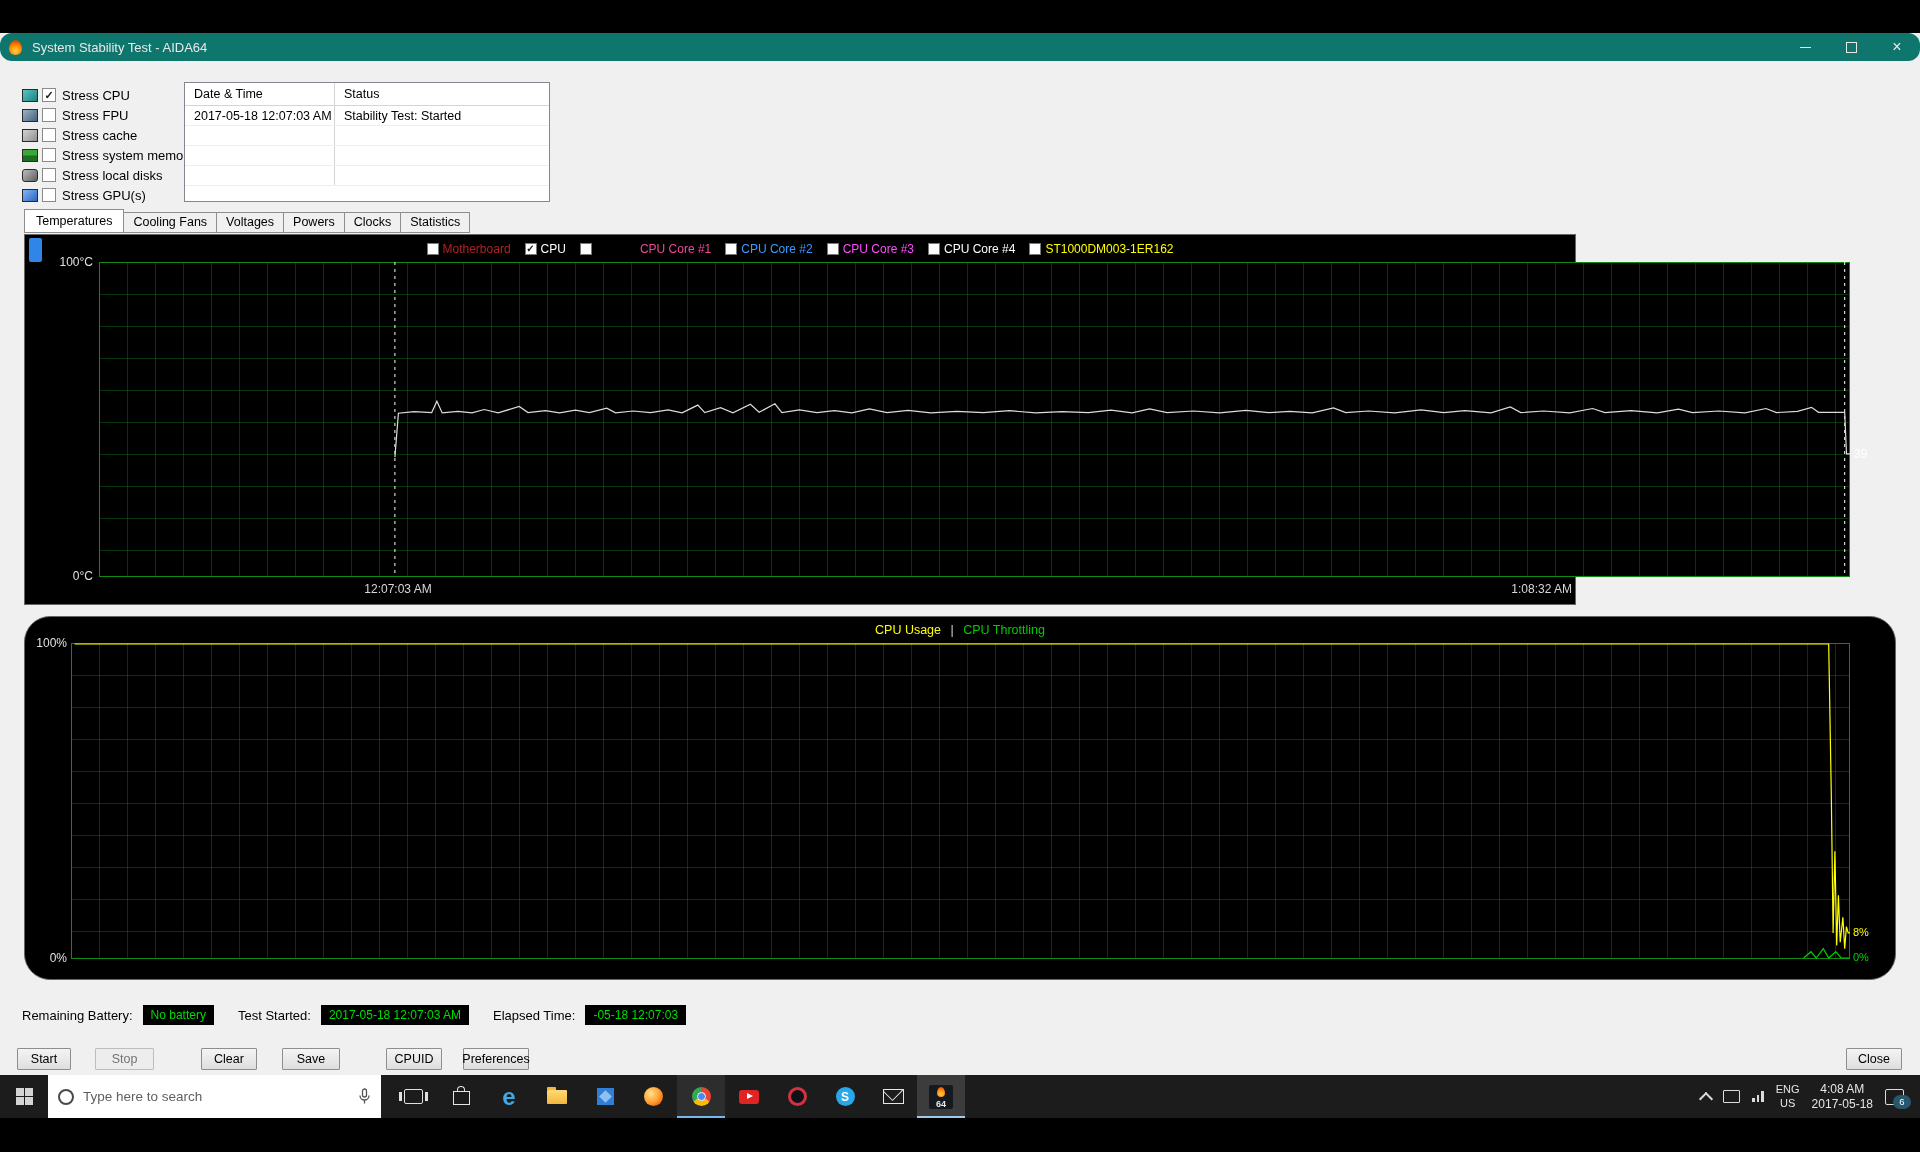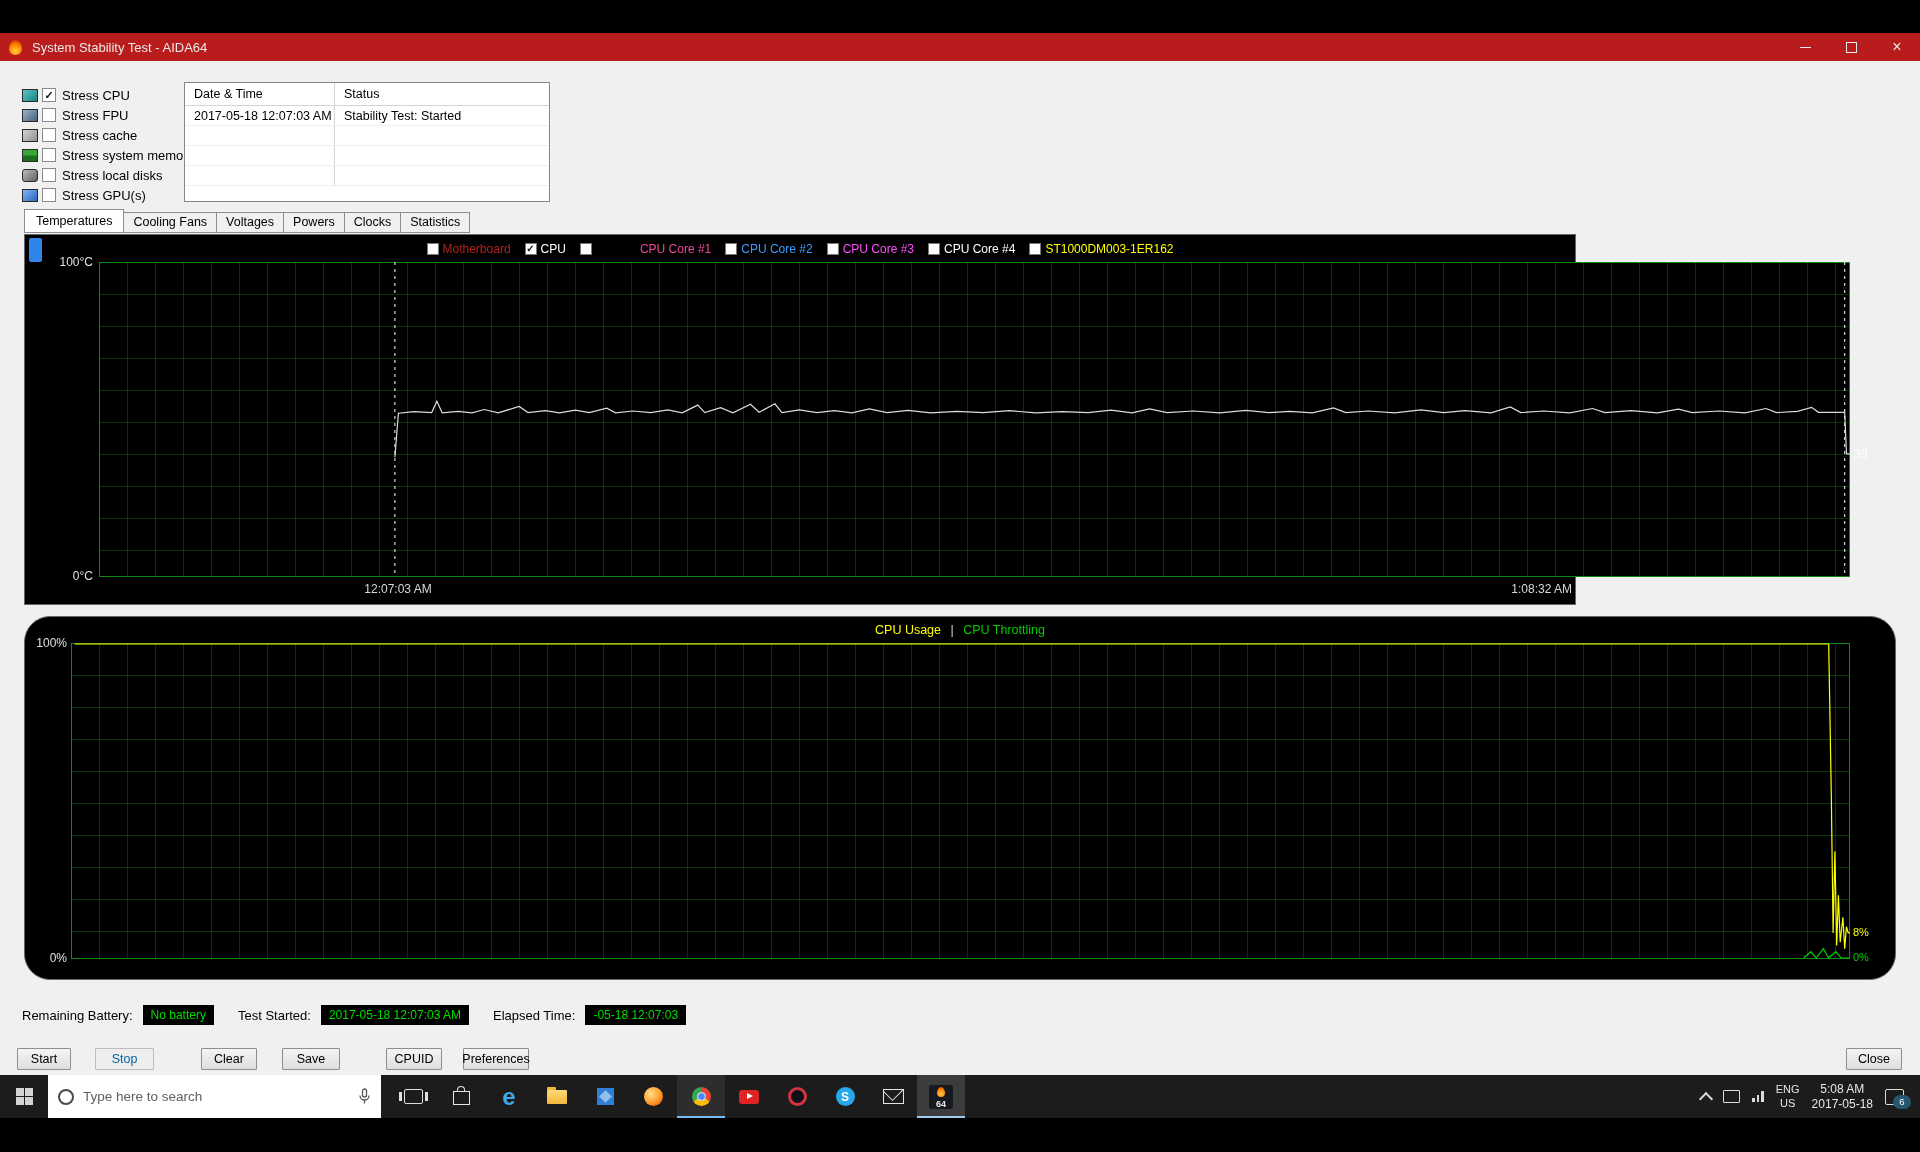--- a/index.html
+++ b/index.html
@@ -1,21 +1,21 @@
 <!DOCTYPE html>
 <html><head>
 <meta charset="utf-8">
 <style>
   html,body{margin:0;padding:0;background:#000;}
   .screen{position:relative;width:1920px;height:1152px;background:#000;overflow:hidden;
           font-family:"Liberation Sans",sans-serif;-webkit-font-smoothing:antialiased;}
 
   
   .window{position:absolute;left:0;top:33px;width:1920px;height:1042px;background:#f0f0f0;}
-  .titlebar{position:absolute;left:0;top:0;width:100%;height:28px;background:#b91c1c;display:flex;align-items:center;}
+  .titlebar{position:absolute;left:0;top:0;width:100%;height:28px;background:#0f766e;display:flex;align-items:center;border-radius:12px;}
   .flame{width:13px;height:15px;margin-left:9px;border-radius:50% 50% 50% 50%/62% 62% 40% 40%;
          background:radial-gradient(circle at 50% 72%,#ffd24a 0%,#ff8a00 45%,#e04a00 78%,#b33000 100%);}
   .title{color:#e8e8e8;font-size:13px;margin-left:10px;}
   .winbtns{margin-left:auto;display:flex;height:100%;}
   .wbtn{width:46px;height:100%;display:flex;align-items:center;justify-content:center;color:#e8e8e8;font-size:16px;}
   .glyph-min{width:11px;height:1px;background:#e8e8e8;display:block;}
   .glyph-max{width:9px;height:9px;border:1px solid #e8e8e8;display:block;}
   .client{position:absolute;left:0;top:28px;width:100%;height:1014px;}
 
   
@@ -78,21 +78,21 @@
   
   .status-row{position:absolute;left:22px;top:944px;display:flex;align-items:center;font-size:13px;color:#000;}
   .st-label{margin-right:10px;}
   .st-box{background:#000;color:#00dd00;font-size:12px;height:20px;display:inline-flex;align-items:center;
           padding:0 8px;margin-right:24px;white-space:nowrap;}
 
   
   .btn{position:absolute;top:987px;height:22px;background:linear-gradient(#f4f4f4,#dedede);
        border:1px solid #8e8e8e;font-size:12.5px;color:#000;display:flex;align-items:center;justify-content:center;
        box-sizing:border-box;border-radius:1px;}
-  .btn[data-disabled="true"]{color:#0369a1;background:#ededed;border-color:#bdbdbd;}
+  .btn[data-disabled="true"]{color:#737373;background:#ededed;border-color:#bdbdbd;}
   #btn-start{left:17px;width:54px;}
   #btn-stop{left:95px;width:59px;}
   #btn-clear{left:201px;width:56px;}
   #btn-save{left:282px;width:58px;}
   #btn-cpuid{left:386px;width:56px;}
   #btn-prefs{left:463px;width:66px;}
   #btn-close{left:1846px;width:56px;}
 
   
   .taskbar{position:absolute;left:0;top:1075px;width:1920px;height:43px;background:#1c1c1c;display:flex;align-items:center;}
@@ -394,21 +394,21 @@
       <span class="tray-net">
           <i></i>
           <i></i>
           <i></i>
         </span>
       <span class="tray-lang">
         <div>ENG</div>
         <div>US</div>
       </span>
       <span class="tray-clock">
-        <div>5:08 AM</div>
+        <div>4:08 AM</div>
         <div>2017-05-18</div>
       </span>
       <span class="tray-notif">
         <span class="badge">6</span>
       </span>
     </div>
   </div>
 </div>
 
 </body></html>

